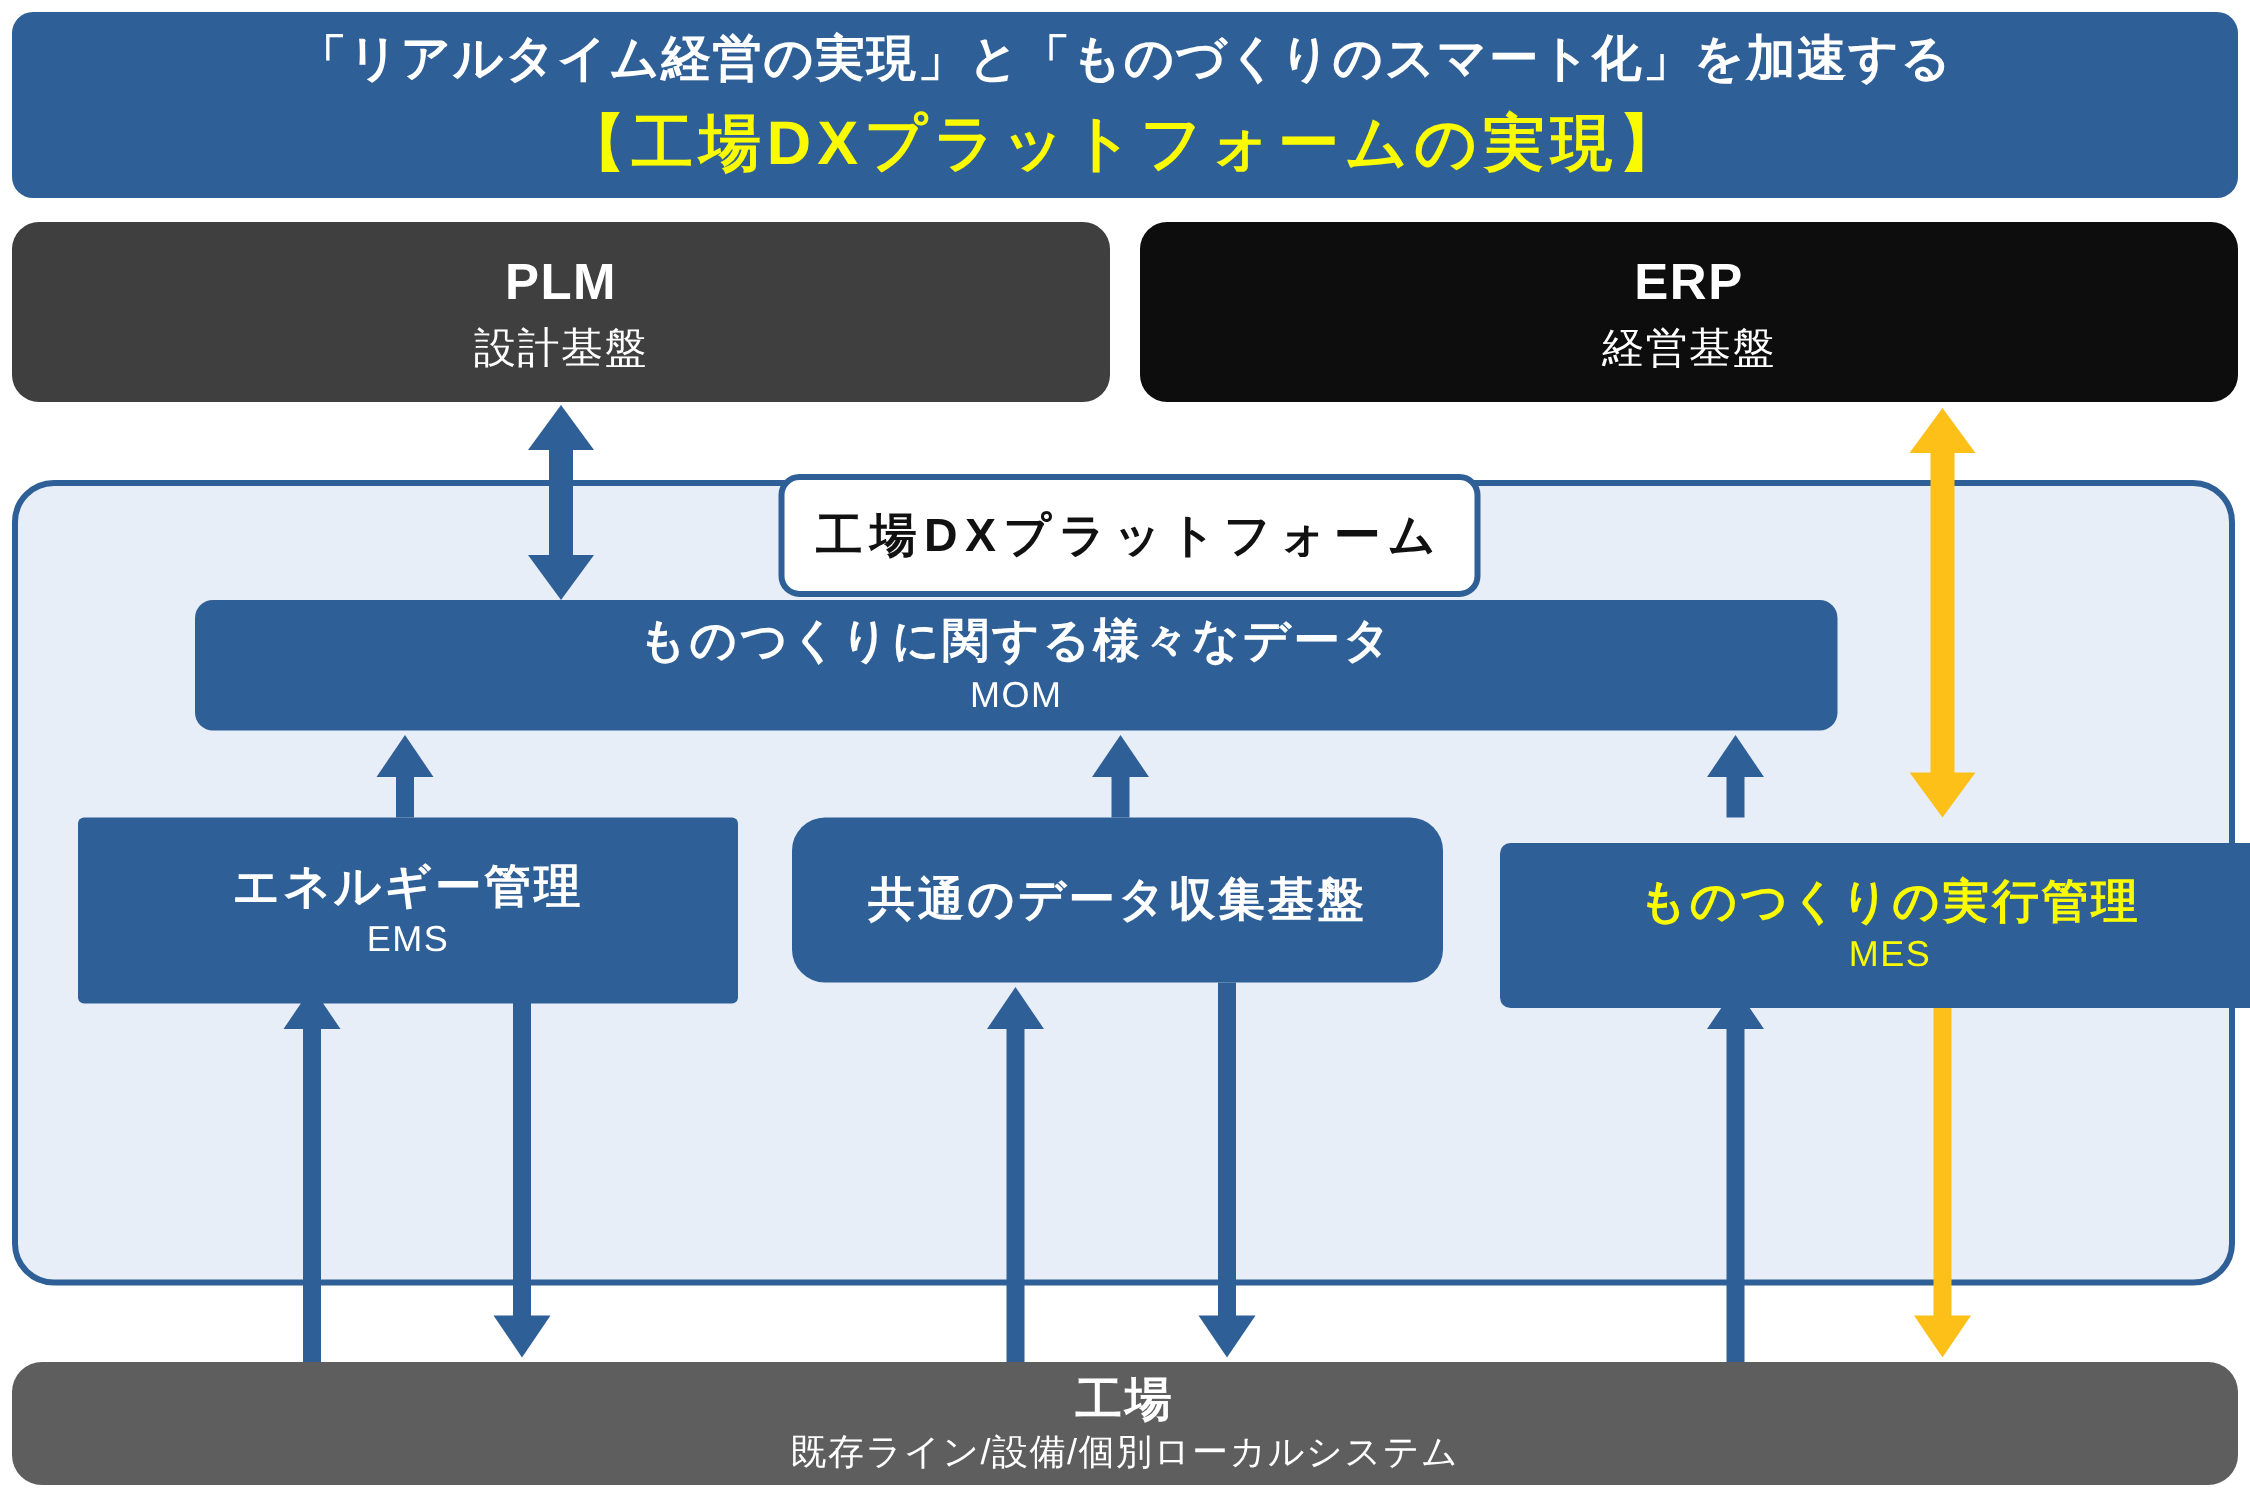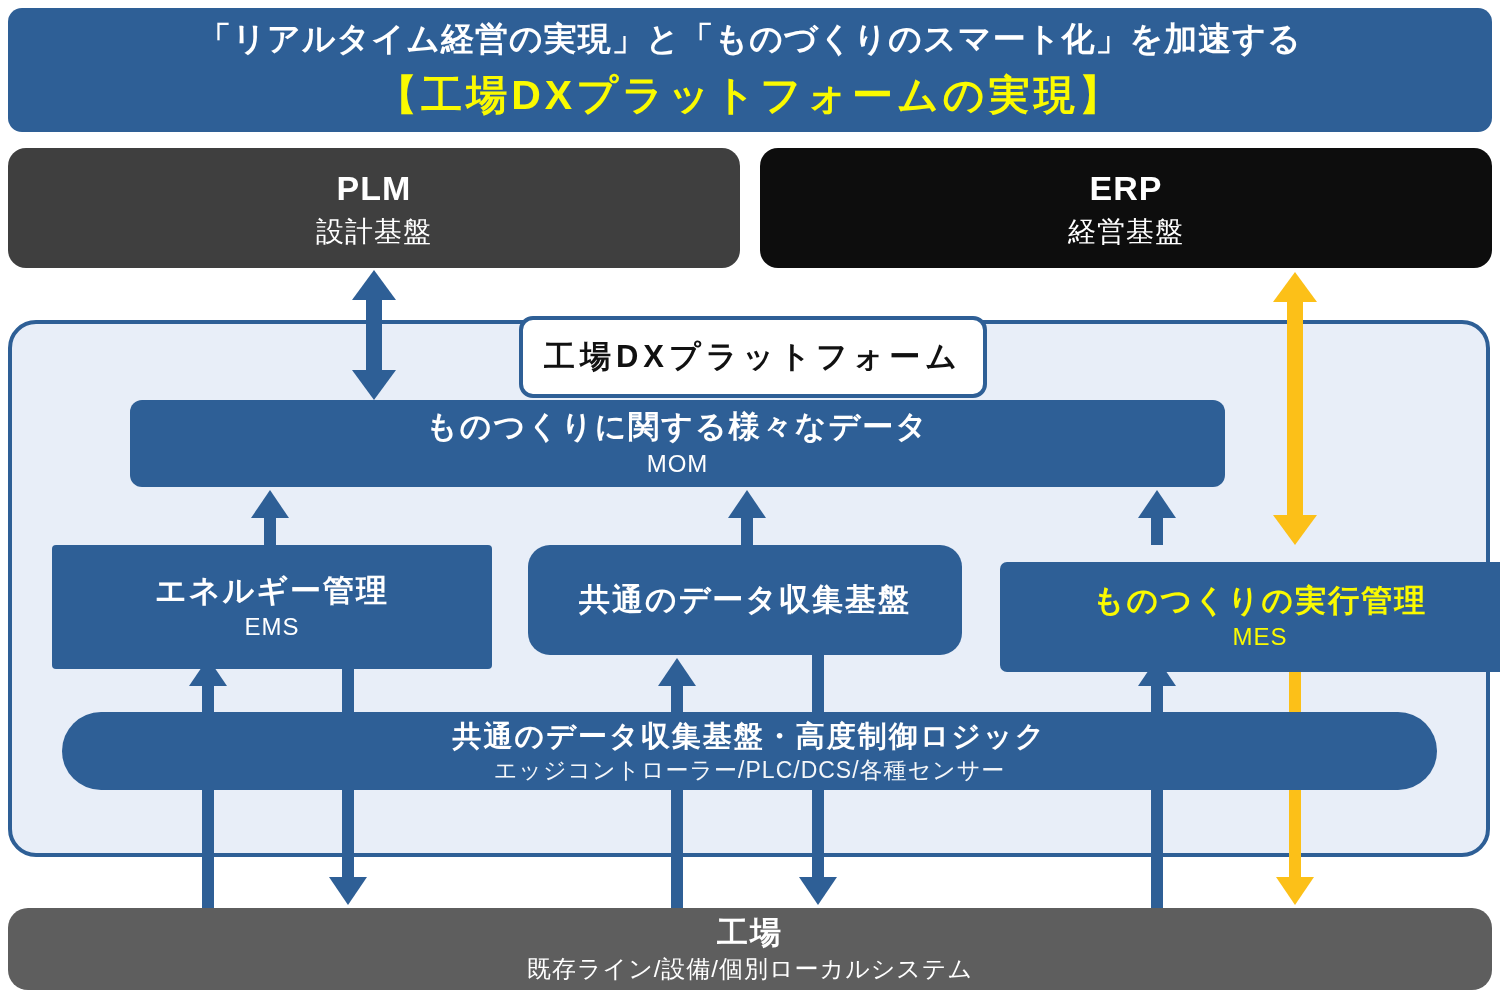--- a/index.html
+++ b/index.html
@@ -116,24 +116,20 @@
     <div class="sub">EMS</div>
   </div>
   <div class="box maint">
     <div class="title">共通のデータ収集基盤</div>
   </div>
   <div class="box mes">
     <div class="title">ものつくりの実行管理</div>
     <div class="sub">MES</div>
   </div>
 
-  <div class="box common">
-    <div class="title">共通のデータ収集基盤・高度制御ロジック</div>
-    <div class="sub">エッジコントローラー/PLC/DCS/各種センサー</div>
-  </div>
 
   <div class="box factory">
     <div class="title">工場</div>
     <div class="sub">既存ライン/設備/個別ローカルシステム</div>
   </div>
 
   <div id="arr-plm" class="varrow thick has-up has-down">
     <div class="up"></div>
     <div class="shaft"></div>
     <div class="down"></div>

